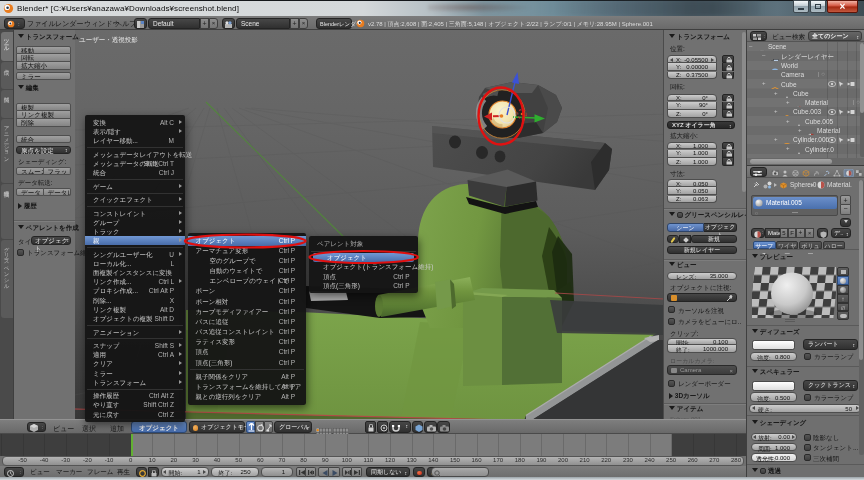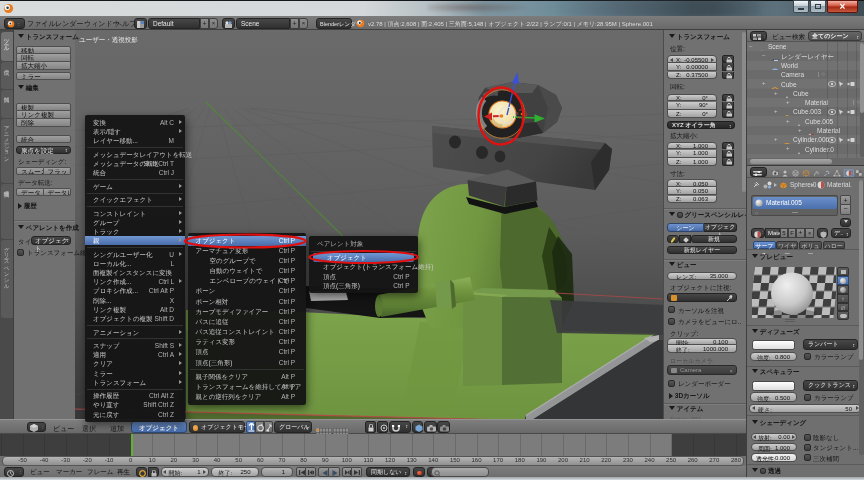--- a/index.html
+++ b/index.html
@@ -22,20 +22,21 @@
 
 <div class="abs" id="titlebar" style="left:0;top:0;width:864px;height:16px;background:linear-gradient(90deg,#d9dcdd 0%,#d4d8da 42%,#b5bfc4 50%,#7e949e 56%,#73919e 64%,#5d7380 72%,#4a5a63 80%,#5d717c 90%,#3e4c54 100%);overflow:hidden">
  <div class="abs" style="left:0;top:0;width:864px;height:1px;background:#14171a"></div>
  <div class="abs" style="left:428px;top:2px;width:105px;height:11px;background:radial-gradient(ellipse at 40% 50%,rgba(80,45,40,.38),rgba(90,60,50,0) 70%);filter:blur(1.5px)"></div>
  <div class="abs" style="left:530px;top:0;width:230px;height:16px;background:linear-gradient(90deg,rgba(120,150,165,0),rgba(62,78,88,.45) 55%,rgba(46,58,66,.5) 80%,rgba(70,88,98,.25));filter:blur(2px)"></div>
  <svg class="abs" style="left:3px;top:3px" width="11" height="11" viewBox="0 0 11 11">
       <circle cx="5.5" cy="5.5" r="4.6" fill="#e97c1e"></circle>
       <circle cx="4.2" cy="4.4" r="2.6" fill="#fff"></circle>
       <circle cx="4.6" cy="4.8" r="1.3" fill="#27364a"></circle>
     </svg>
+ <div class="abs" style="left:17px;top:3.5px;font-size:8px;color:#0d0d0d;letter-spacing:0.1px">Blender* [C:¥Users¥anazawa¥Downloads¥screenshot.blend]</div>
 
  <div class="abs" style="left:793px;top:0px;width:16px;height:13px;background:linear-gradient(#f5f8fa,#c2cdd4 45%,#93a3ad 50%,#aebcc4);border:1px solid #3d474e;border-radius:0 0 2px 2px">
       <div class="abs" style="left:4px;top:7px;width:6px;height:2px;background:#2e3b44"></div>
     </div>
  <div class="abs" style="left:810px;top:0px;width:16px;height:13px;background:linear-gradient(#f5f8fa,#c2cdd4 45%,#93a3ad 50%,#aebcc4);border:1px solid #3d474e;border-radius:0 0 2px 2px">
       <div class="abs" style="left:4px;top:3px;width:6px;height:5px;border:1.5px solid #2e3b44"></div>
     </div>
  <div class="abs" style="left:827px;top:0px;width:31px;height:13px;background:linear-gradient(#f0b3a5,#d8604c 40%,#a52912 55%,#c4593f);border:1px solid #5e1408;border-radius:0 0 2px 2px;color:#fff;font-size:10px;text-align:center;line-height:12px;font-weight:bold">×</div>
 </div>
 

